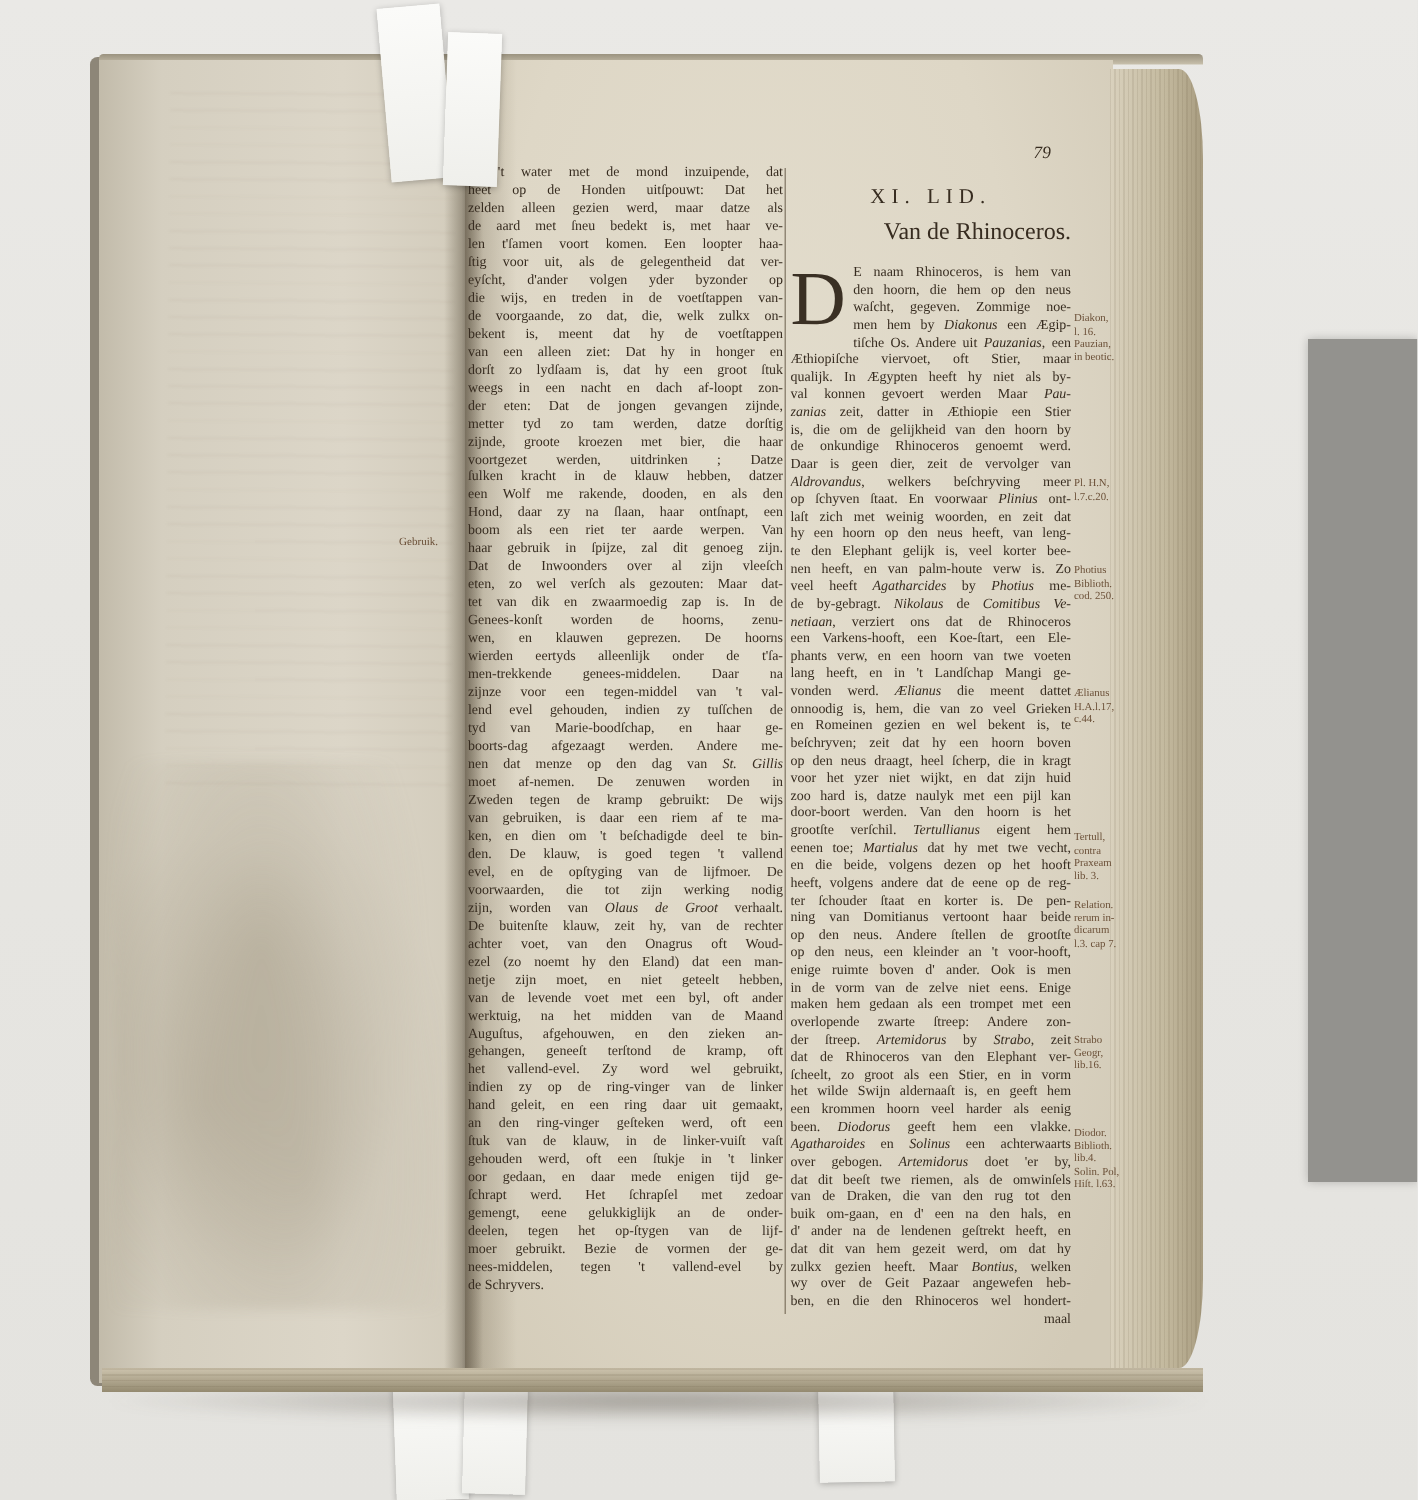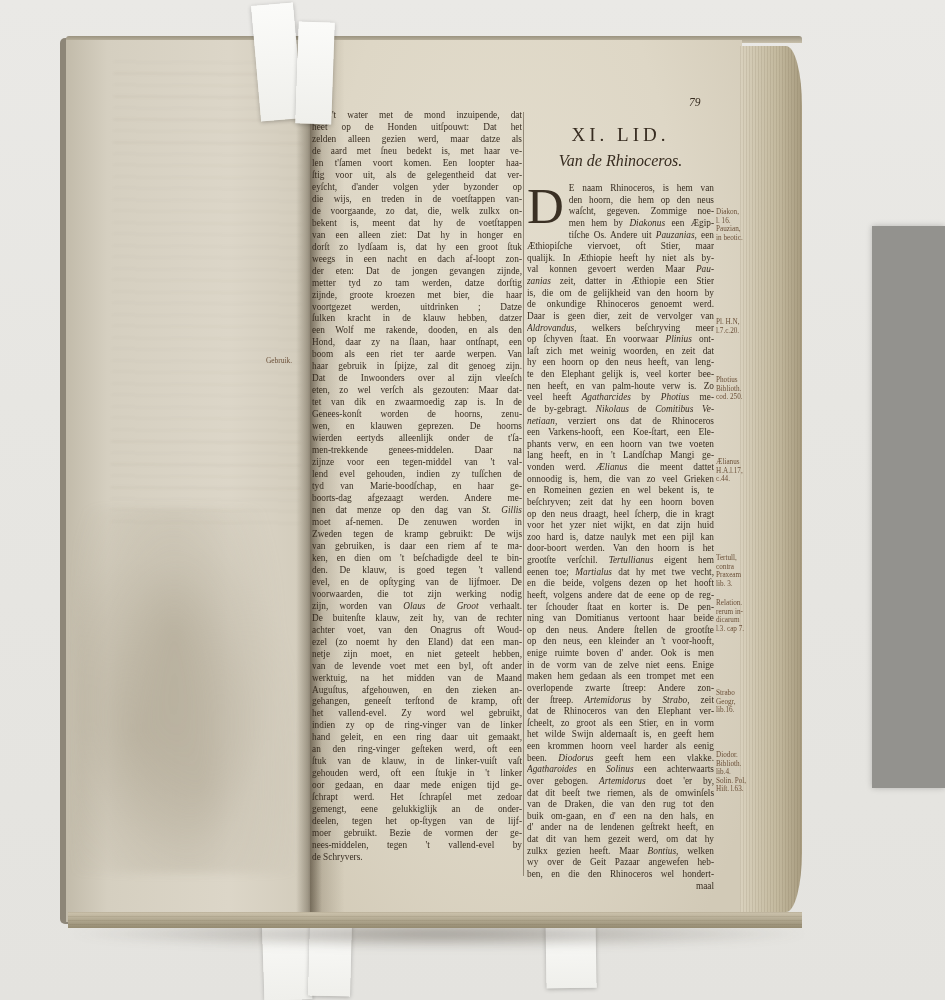--- a/index.html
+++ b/index.html
@@ -45,22 +45,22 @@
            font-size:12.5px;letter-spacing:3.5px;word-spacing:9px;white-space:nowrap;}
   .pageno{position:absolute;left:689px;top:96px;font-size:11.5px;font-style:italic;}
   .divider{position:absolute;left:523px;top:112px;width:1px;height:764px;background:rgba(80,68,50,.55);}
   .lcol{position:absolute;left:312px;top:110px;width:210px;overflow:hidden;}
   .rcol{position:absolute;left:527px;top:110px;width:187px;overflow:hidden;}
   .tline{font-size:9.3px;line-height:11.97px;text-align:justify;text-align-last:justify;color:#372c20;}
   .rcol .tline{line-height:11.62px;}
   .tline.noj{text-align-last:left;}
   .tline.ralign{text-align:right;text-align-last:right;}
   em{}
-  .rc-head{text-align:center;font-size:19px;letter-spacing:4px;margin:14px 0 6px;}
-  .rc-sub{text-align:center;font-style:italic;font-size:16px;margin:0 0 13px;}
+  .rc-head{text-align:center;font-size:14px;letter-spacing:4px;margin:14px 0 6px;}
+  .rc-sub{text-align:right;font-size:16px;margin:0 0 13px;}
   .dropcap{float:left;font-size:51px;line-height:43px;height:46px;padding:2px 5px 0 0;color:#3a3024;}
   .mnote{position:absolute;left:716px;width:46px;color:#6b5038;}
   .mnote .tline{font-size:7.2px;line-height:8.5px;text-align:center;text-align-last:left;color:#6b5038;}
   .n1{top:208px}.n2{top:318px}.n3{top:376px}.n4{top:458px}
   .n5{top:554px}.n6{top:599px}.n7{top:689px}.n8{top:751px}
   .lnote{position:absolute;left:266px;top:356px;width:56px;font-size:7.4px;color:#6b5038;}
   
   .strip{position:absolute;background:linear-gradient(180deg,#fbfbf9,#efefeb);
          box-shadow:0 1px 4px rgba(0,0,0,.25);}
   .ts1{left:256px;top:4px;width:42px;height:116px;transform:rotate(-5deg);z-index:3;}
@@ -166,21 +166,21 @@
       <div class="rc-sub">Van de Rhinoceros.</div>
       <div class="rc-text">
         <span class="dropcap">D</span>
         <div>
             <div class="tline">E naam Rhinoceros, is hem van</div>
             <div class="tline">den hoorn, die hem op den neus</div>
             <div class="tline">waſcht, gegeven. Zommige noe-</div>
             <div class="tline">men hem by <em>Diakonus</em> een Ægip-</div>
             <div class="tline">tiſche Os. Andere uit <em>Pauzanias</em>, een</div>
             <div class="tline">Æthiopiſche viervoet, oft Stier, maar</div>
-            <div class="tline">qualijk. In Æthiopie heeft hy niet als by-</div>
+            <div class="tline">qualijk. In Ægypten heeft hy niet als by-</div>
             <div class="tline">val konnen gevoert werden Maar <em>Pau-</em></div>
             <div class="tline"><em>zanias</em> zeit, datter in Æthiopie een Stier</div>
             <div class="tline">is, die om de gelijkheid van den hoorn by</div>
             <div class="tline">de onkundige Rhinoceros genoemt werd.</div>
             <div class="tline">Daar is geen dier, zeit de vervolger van</div>
             <div class="tline"><em>Aldrovandus</em>, welkers beſchryving meer</div>
             <div class="tline">op ſchyven ſtaat. En voorwaar <em>Plinius</em> ont-</div>
             <div class="tline">laſt zich met weinig woorden, en zeit dat</div>
             <div class="tline">hy een hoorn op den neus heeft, van leng-</div>
             <div class="tline">te den Elephant gelijk is, veel korter bee-</div>

